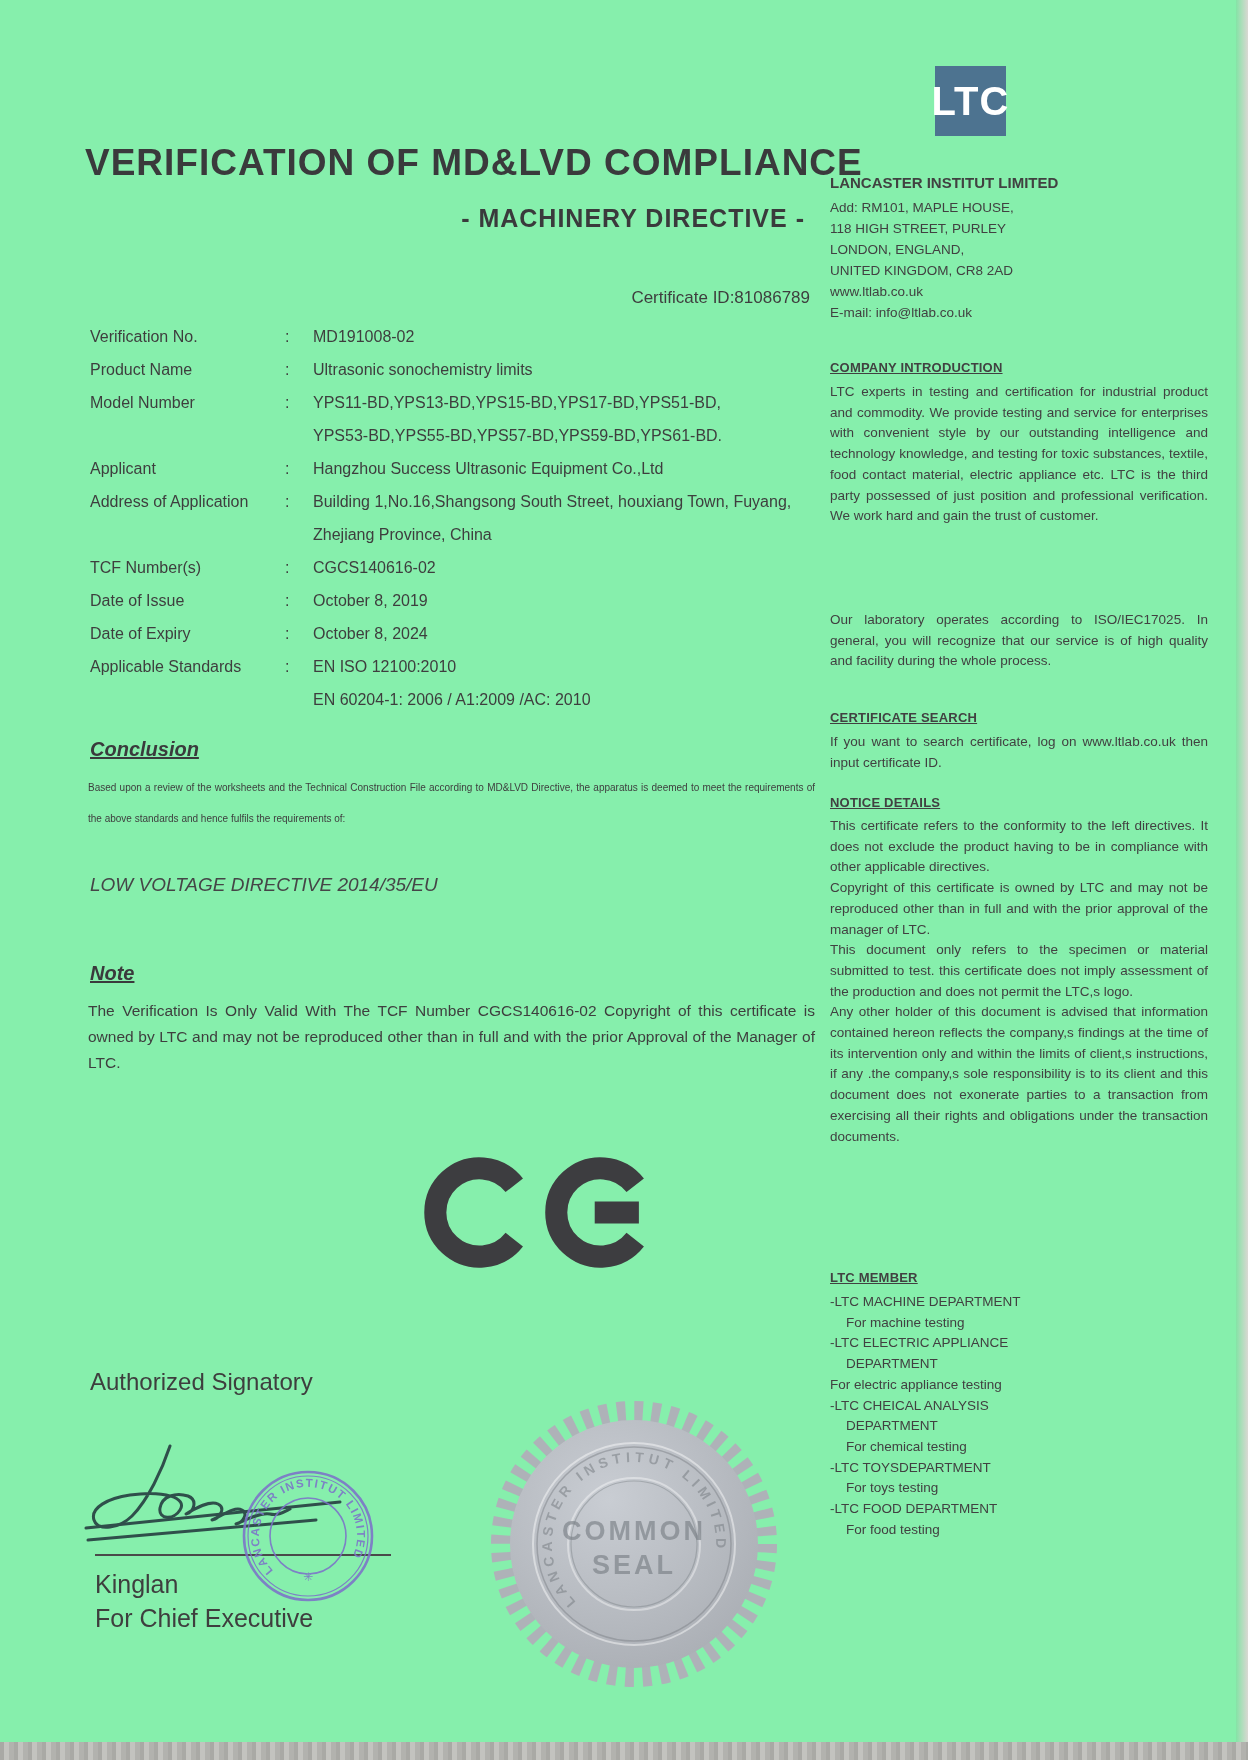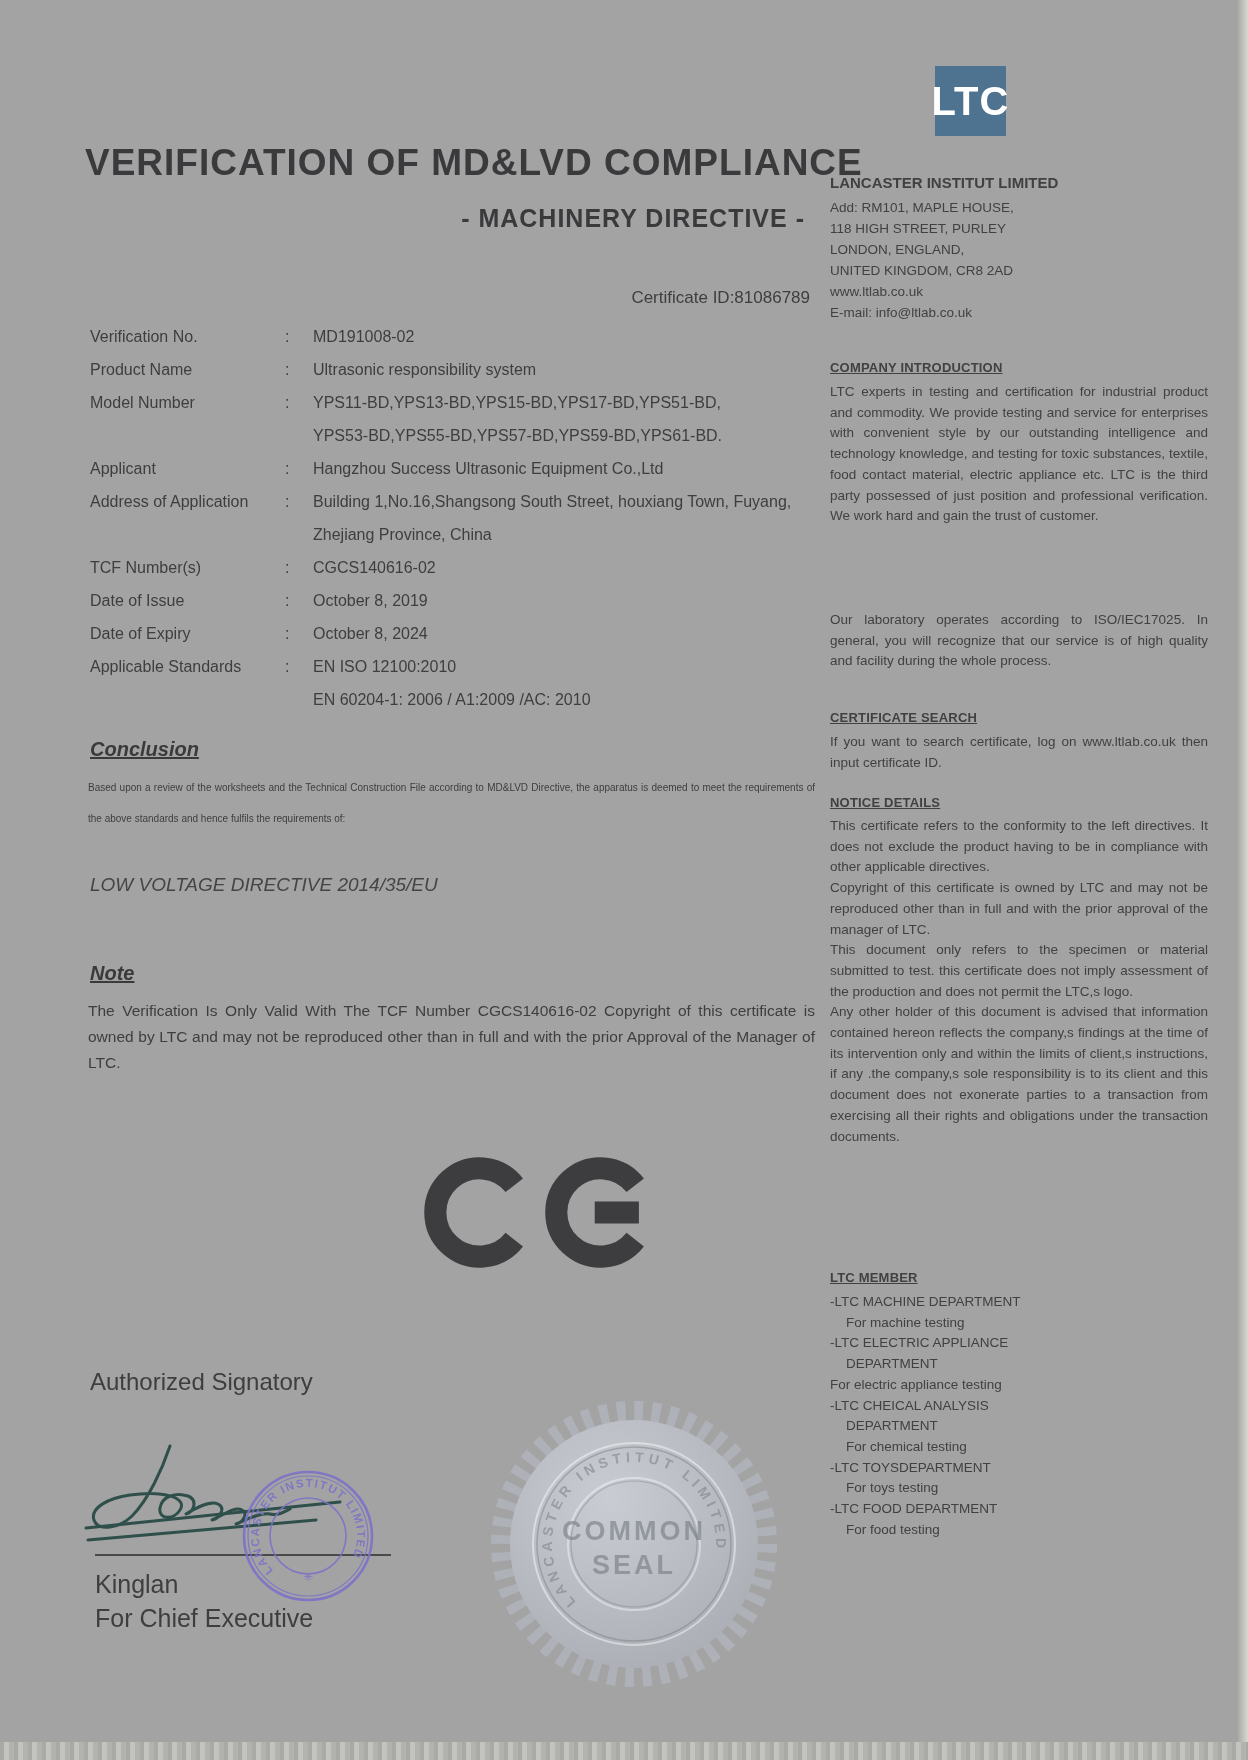--- a/index.html
+++ b/index.html
@@ -1,18 +1,18 @@
 <!DOCTYPE html>
 <html><head>
 <meta charset="utf-8">
 <style>
   html,body{margin:0;padding:0;background:#888;}
   #page{
     position:relative;width:1248px;height:1760px;overflow:hidden;
-    background:#a3a3a3;
+    background:#86efac;
     font-family:"Liberation Sans","DejaVu Sans",sans-serif;
     color:#3e3e3e;
   }
   .abs{position:absolute;}
   
   #ltc-logo{left:935px;top:66px;width:71px;height:70px;background:#4d7390;
     color:#fff;font-weight:700;font-size:40px;display:flex;align-items:center;justify-content:center;letter-spacing:1px;}
   #title{left:85px;top:142px;width:720px;text-align:center;font-size:37px;font-weight:700;color:#3a3a3c;letter-spacing:1px;white-space:nowrap;}
   #subtitle{left:85px;top:204px;width:720px;text-align:right;font-size:25px;font-weight:700;color:#3a3a3c;letter-spacing:1px;}
   #cert-id{left:85px;top:288px;width:725px;text-align:right;font-size:17px;}
@@ -80,21 +80,21 @@
       <div class="flabel">Verification No.</div>
       <div class="fcolon">:</div>
       <div class="fvalue">
           <div class="fline">MD191008-02</div>
         </div>
     </div>
     <div class="frow">
       <div class="flabel">Product Name</div>
       <div class="fcolon">:</div>
       <div class="fvalue">
-          <div class="fline">Ultrasonic responsibility system</div>
+          <div class="fline">Ultrasonic sonochemistry limits</div>
         </div>
     </div>
     <div class="frow">
       <div class="flabel">Model Number</div>
       <div class="fcolon">:</div>
       <div class="fvalue">
         <div class="fline">YPS11-BD,YPS13-BD,YPS15-BD,YPS17-BD,YPS51-BD,</div>
         <div class="fline">YPS53-BD,YPS55-BD,YPS57-BD,YPS59-BD,YPS61-BD.</div>
       </div>
     </div>

